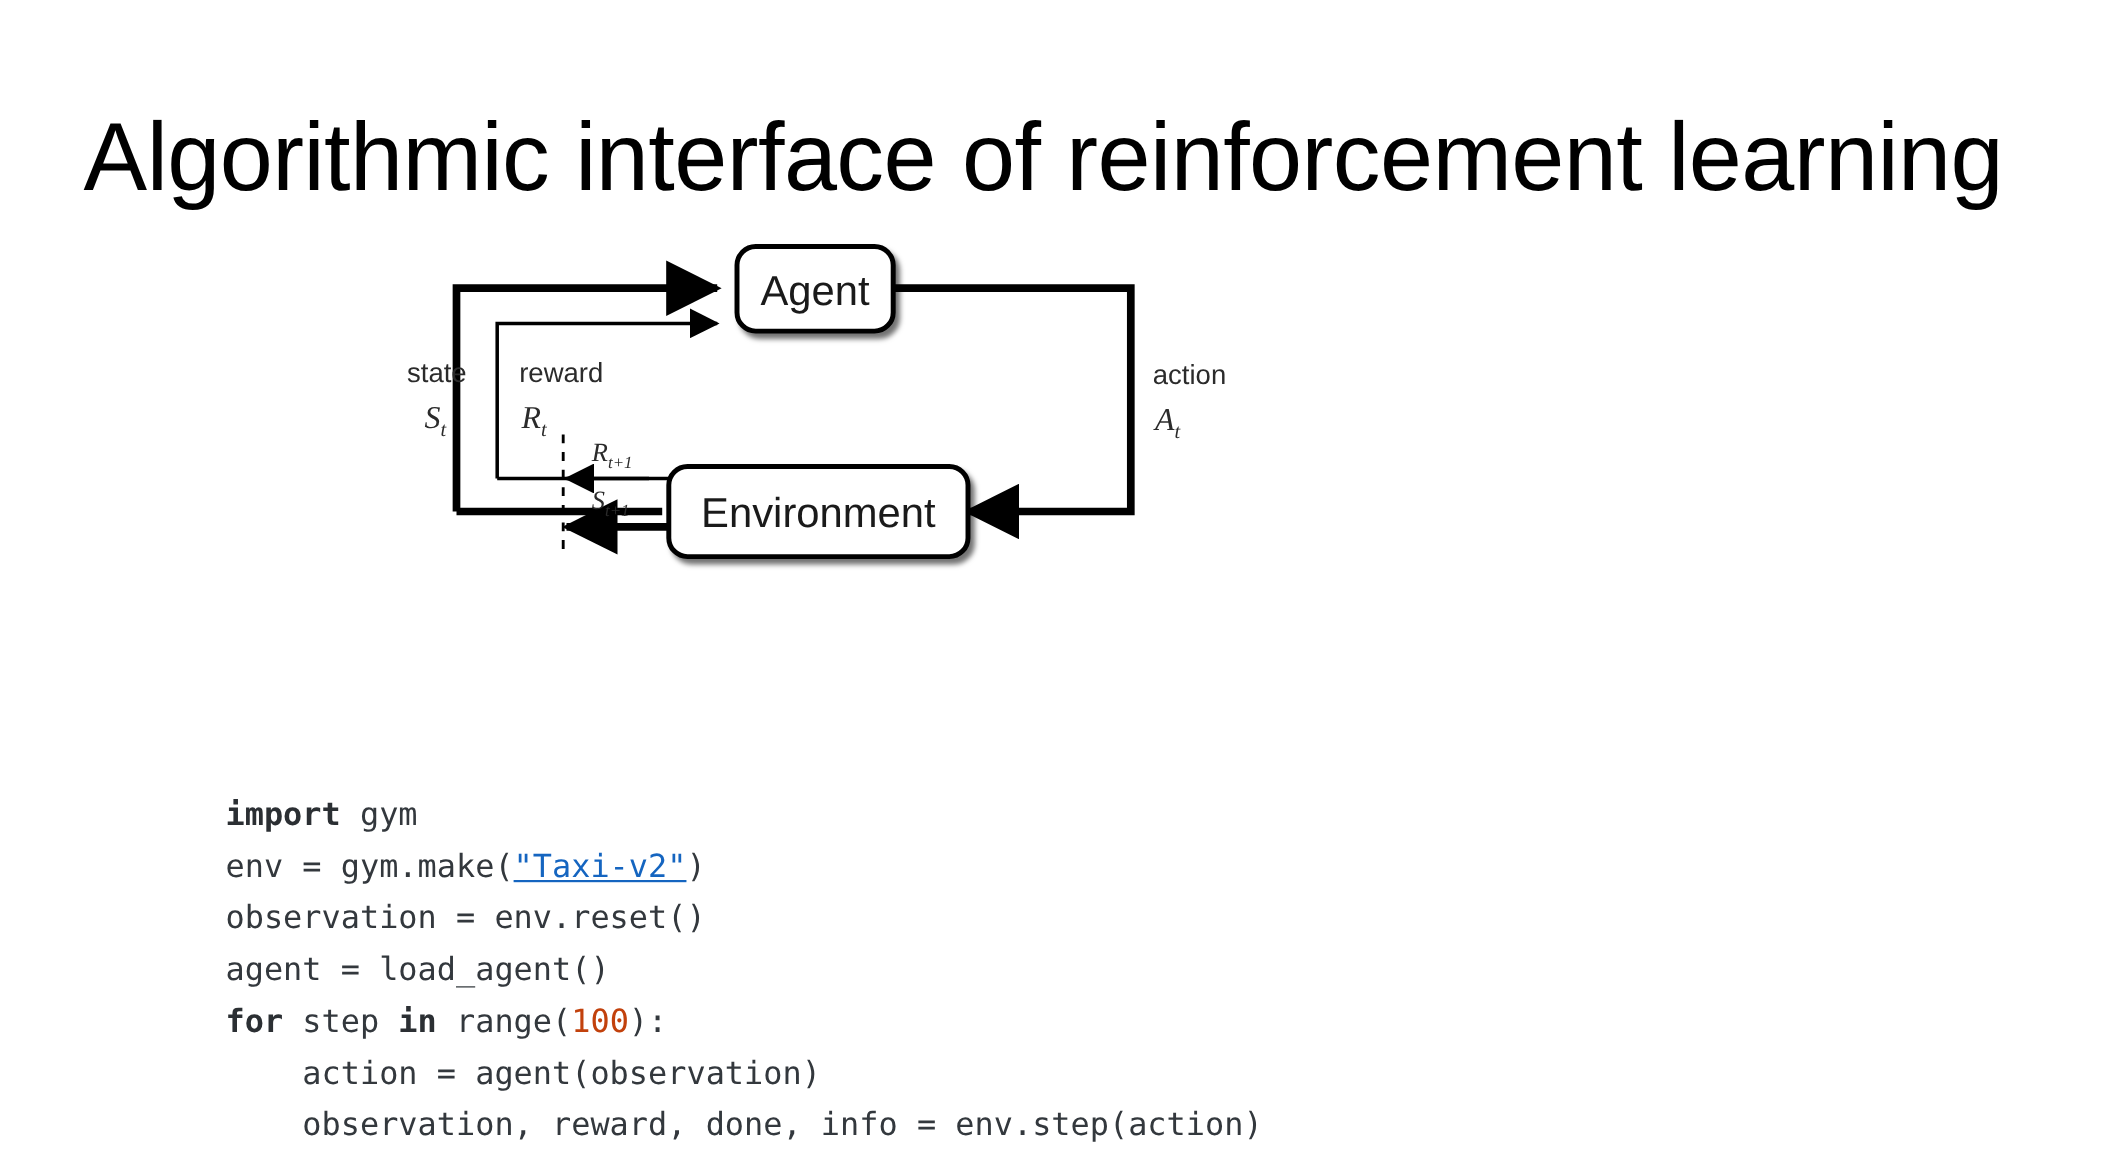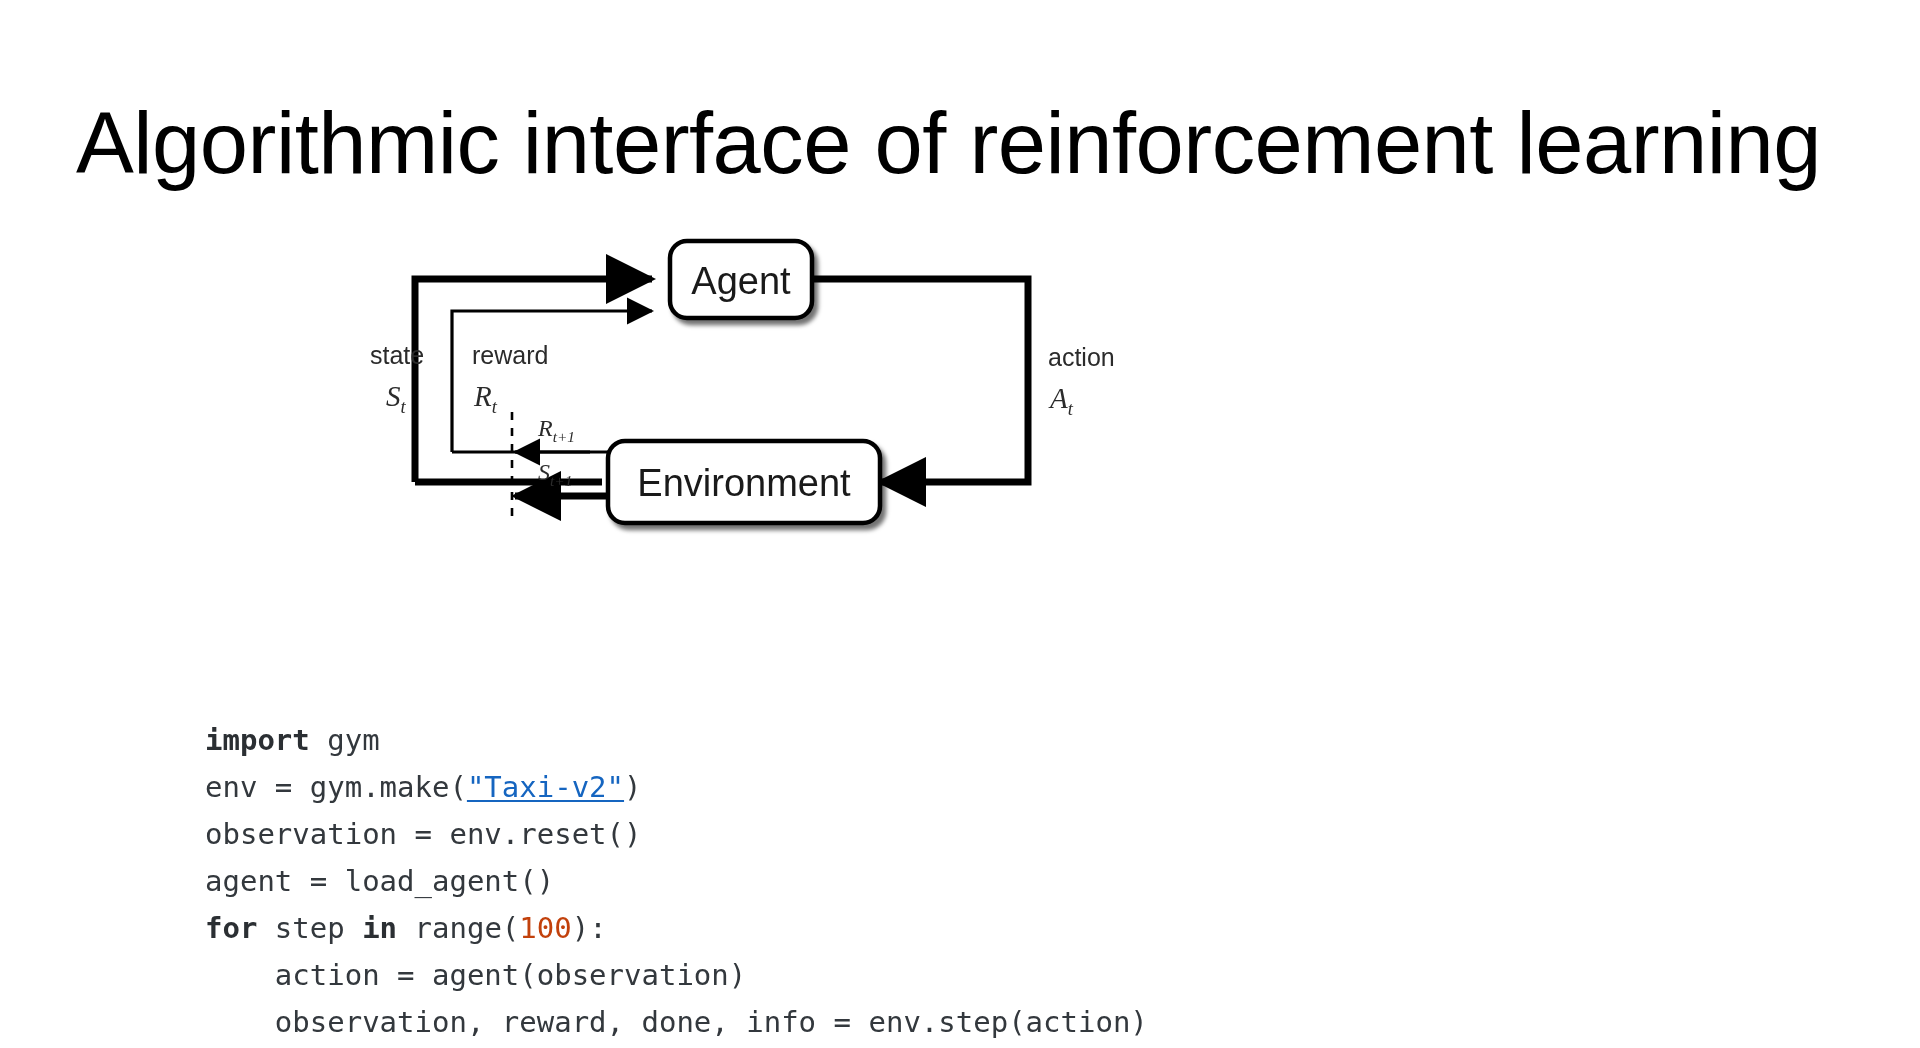--- a/index.html
+++ b/index.html
@@ -30,21 +30,21 @@
     color: #000000;
     white-space: nowrap;
     transform: scaleX(0.985);
     transform-origin: left top;
   }
 
   
   #rl-diagram {
     position: absolute;
     left: 380px;
-    top: 224px;
+    top: 207px;
     width: 920px;
     height: 330px;
   }
   #rl-diagram svg {
     display: block;
     width: 920px;
     height: 330px;
     overflow: visible;
   }
   .node-label {

